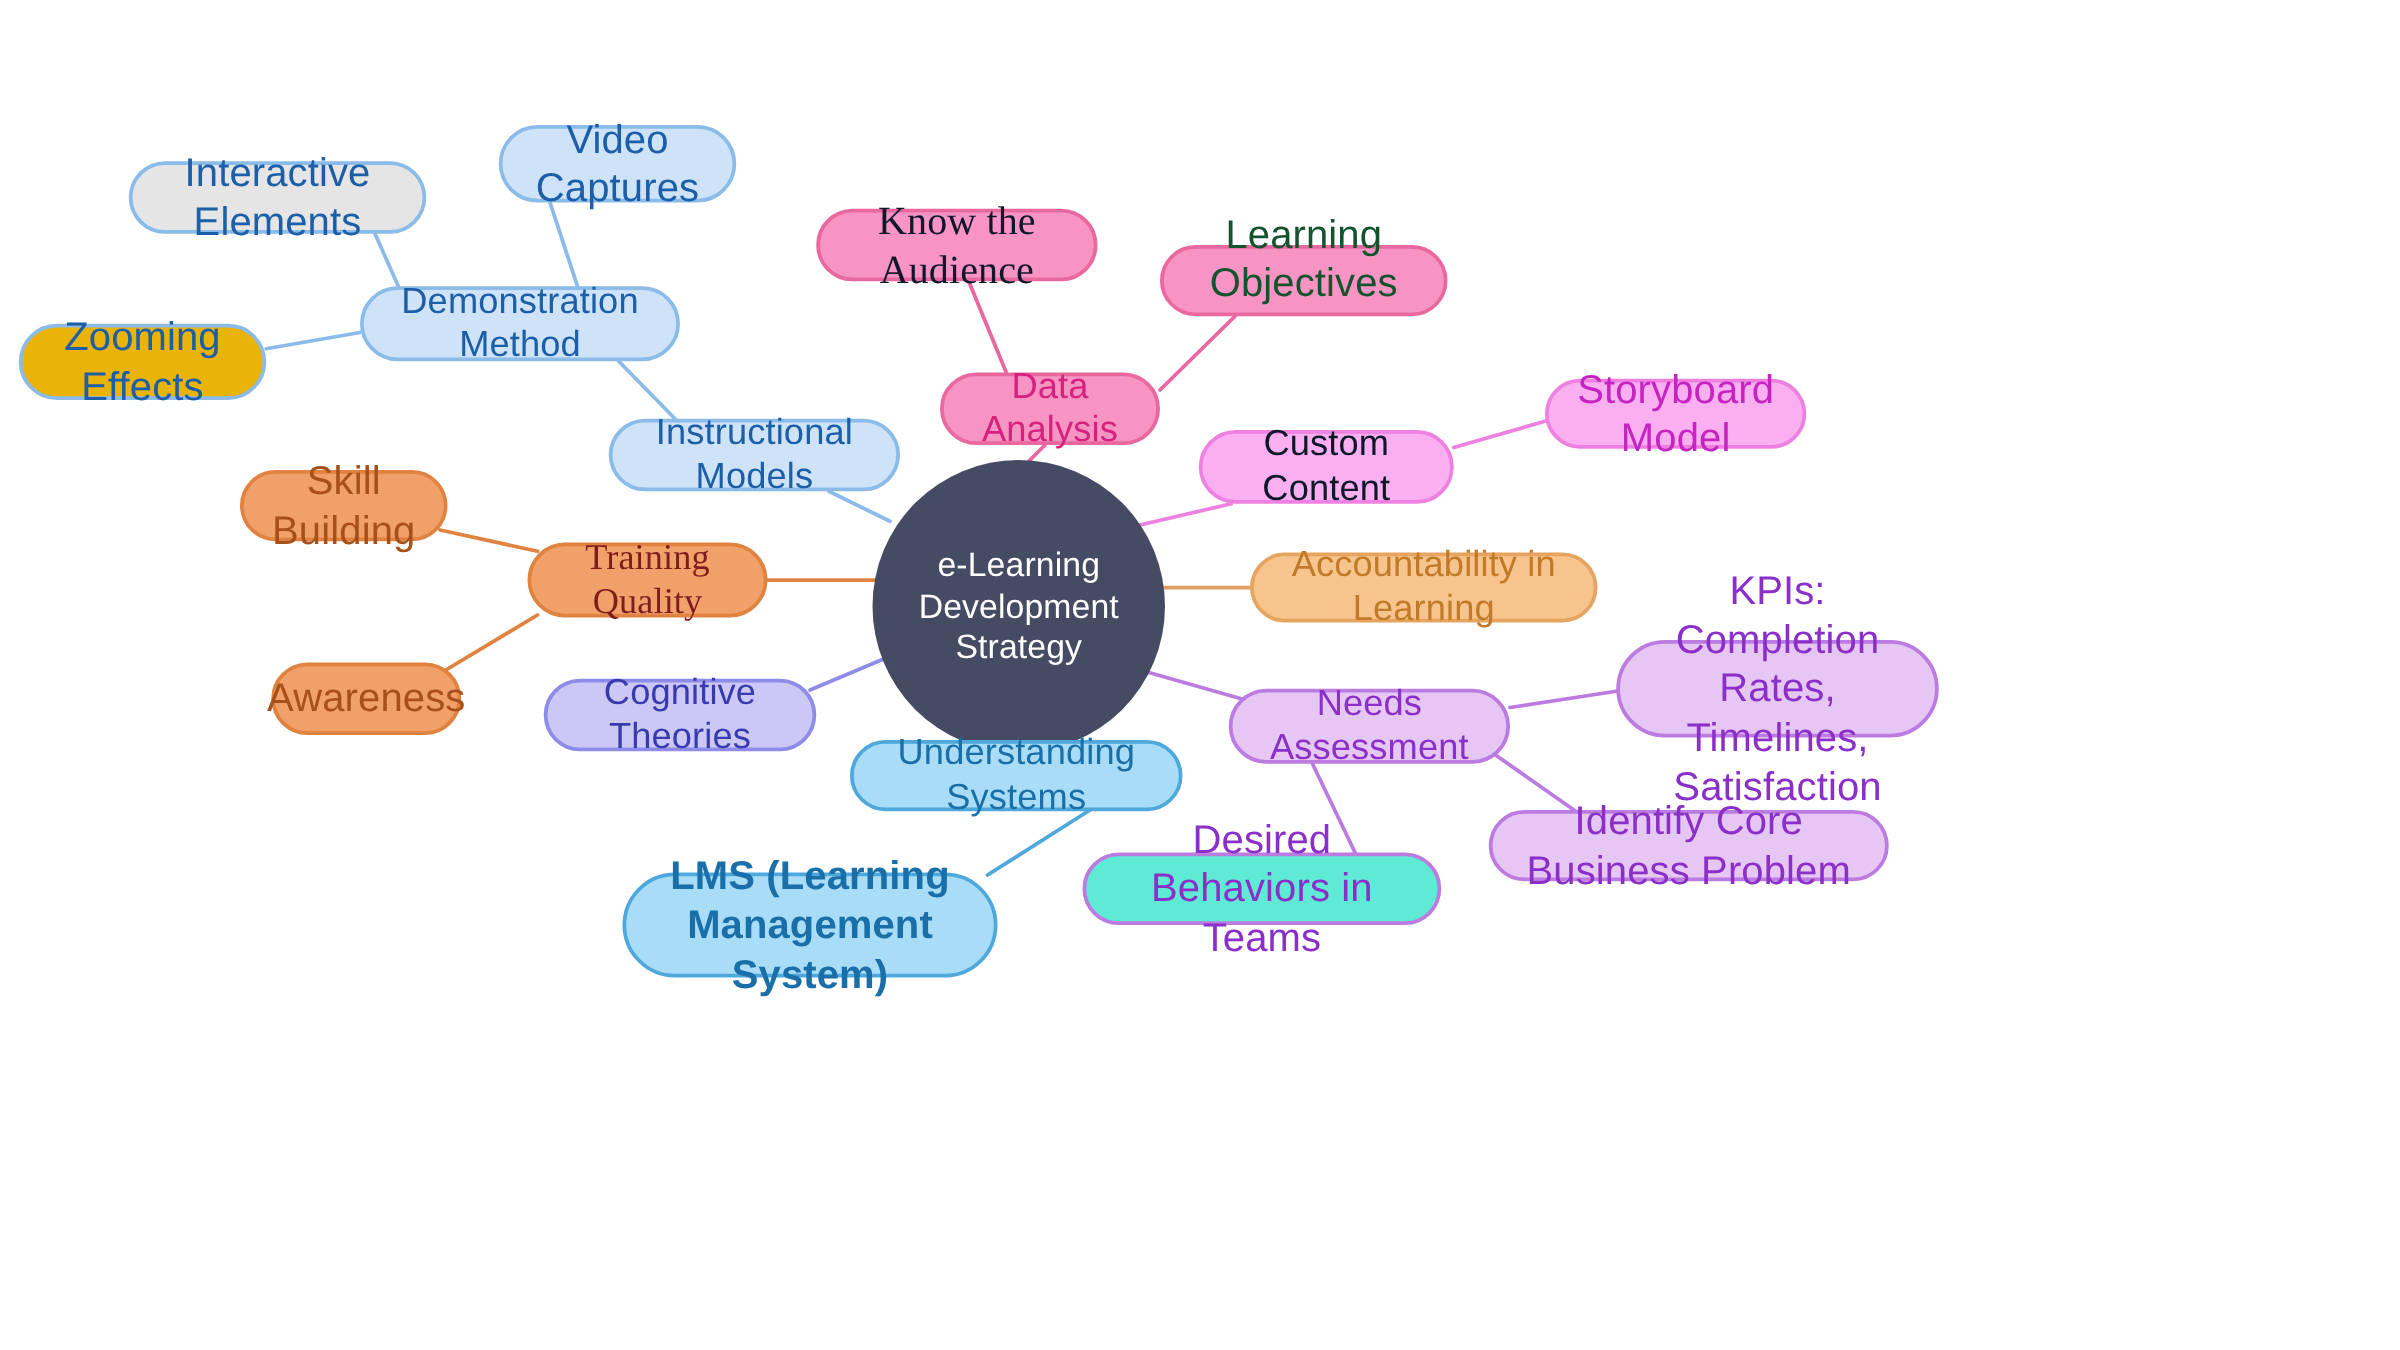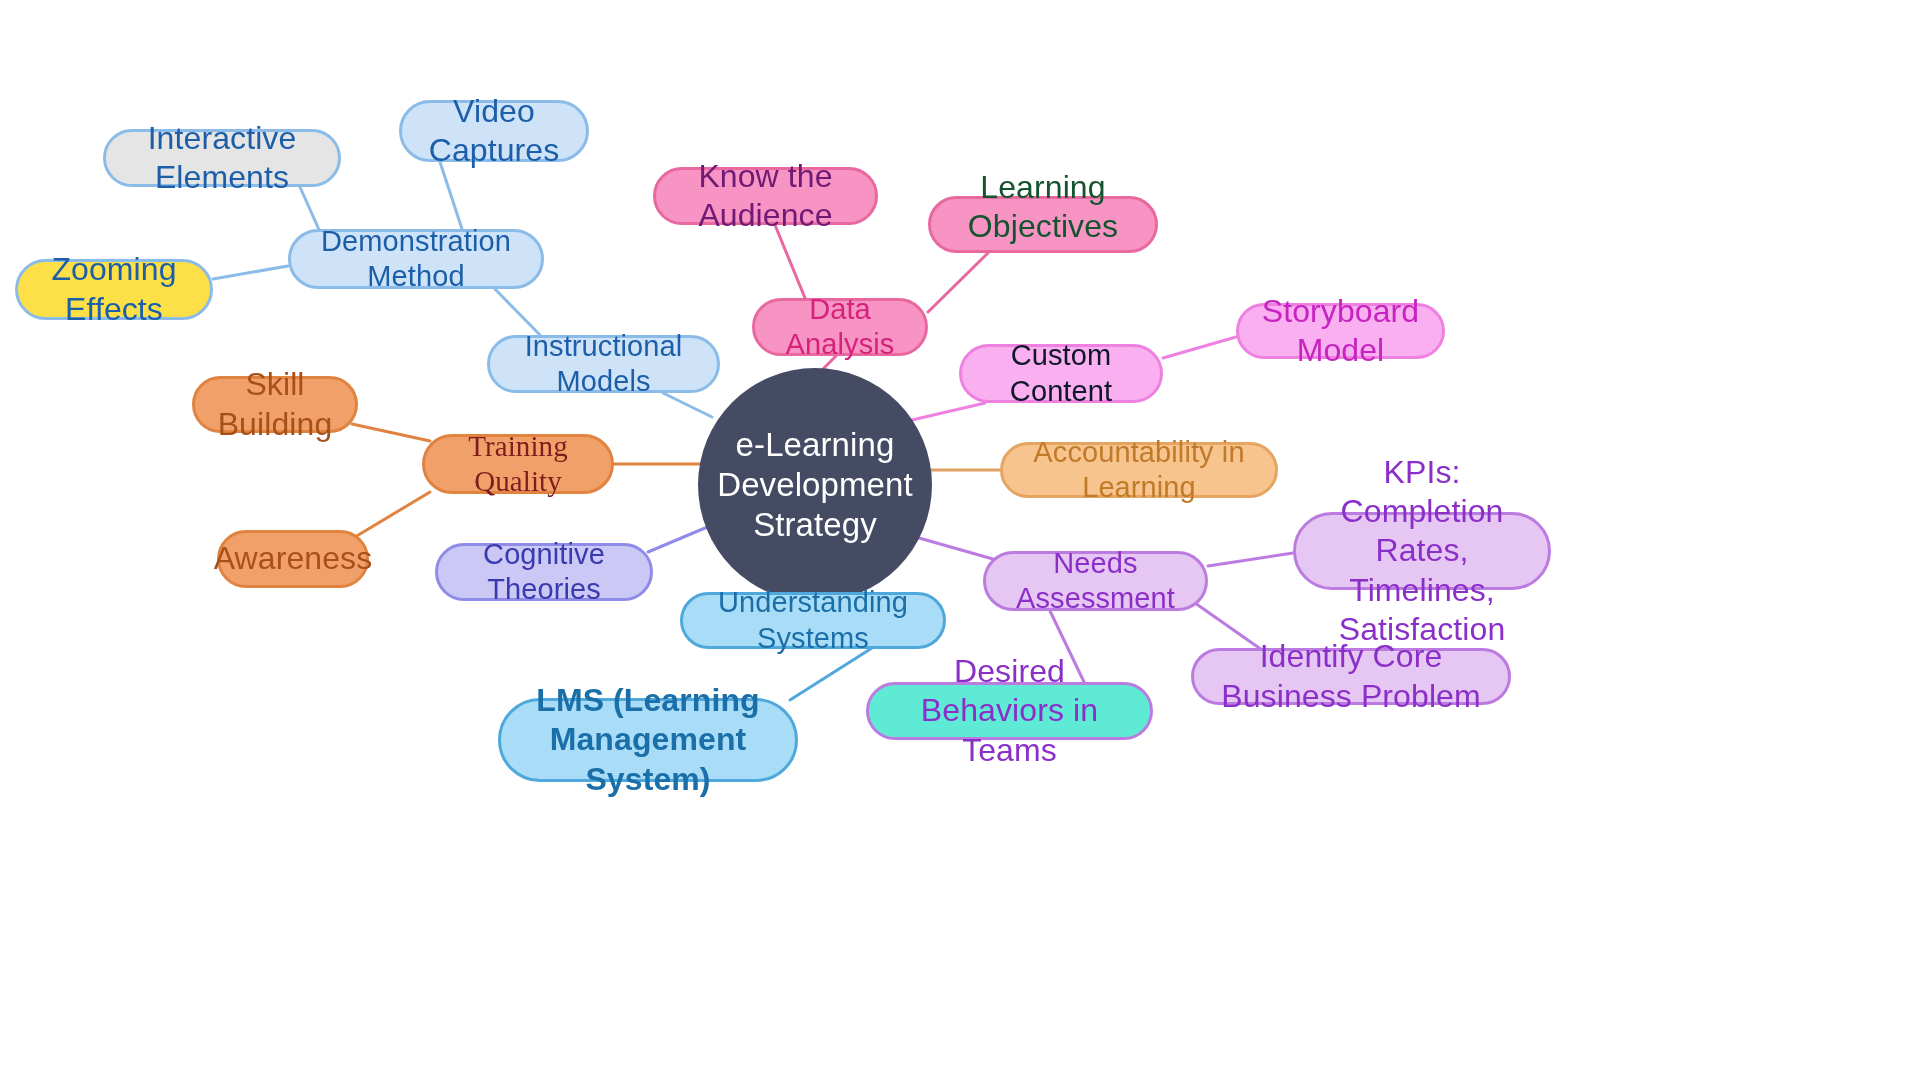--- a/index.html
+++ b/index.html
@@ -33,21 +33,21 @@
     border-style: solid;
     border-width: 3px;
     line-height: 1.22;
     letter-spacing: 0.1px;
     white-space: pre-line;
     padding: 4px 10px;
   }
   .node.root {
     border-radius: 50%;
     border-width: 0;
-    font-size: 33px;
+    font-size: 27px;
     color: #ffffff;
     background: #454B63;
   }
   .node.branch {
     border-radius: 999px;
     font-size: 29px;
   }
   .node.leaf {
     border-radius: 999px;
     font-size: 32px;
@@ -79,24 +79,24 @@
       <line x1="1208" y1="566" x2="1293" y2="553" stroke="#BB7BE0" stroke-width="3" stroke-linecap="round"></line>
       <line x1="1195" y1="603" x2="1262" y2="650" stroke="#BB7BE0" stroke-width="3" stroke-linecap="round"></line>
       <line x1="1050" y1="611" x2="1085" y2="684" stroke="#BB7BE0" stroke-width="3" stroke-linecap="round"></line>
     </svg>
   <div id="node-layer">
       <div class="node root" style="left: 698px; top: 368px; width: 234px; height: 234px; background: rgb(69, 75, 99); color: rgb(255, 255, 255);"><span>e-Learning Development
 Strategy</span></div>
       <div class="node branch" style="left: 288px; top: 229px; width: 256px; height: 60px; background: rgb(206, 227, 248); color: rgb(28, 95, 168); border-color: rgb(139, 187, 232);"><span>Demonstration Method</span></div>
       <div class="node leaf" style="left: 103px; top: 129px; width: 238px; height: 58px; background: #e5e5e5; color: rgb(28, 95, 168); border-color: rgb(139, 187, 232);"><span>Interactive Elements</span></div>
       <div class="node leaf" style="left: 399px; top: 100px; width: 190px; height: 62px; background: rgb(206, 227, 248); color: rgb(28, 95, 168); border-color: rgb(139, 187, 232);"><span>Video Captures</span></div>
-      <div class="node leaf" style="left: 15px; top: 259px; width: 198px; height: 61px; background: #fde047; color: rgb(28, 95, 168); border-color: rgb(139, 187, 232);"><span>Zooming Effects</span></div>
+      <div class="node leaf" style="left: 15px; top: 259px; width: 198px; height: 61px; background: #eab308; color: rgb(28, 95, 168); border-color: rgb(139, 187, 232);"><span>Zooming Effects</span></div>
       <div class="node branch" style="left: 487px; top: 335px; width: 233px; height: 58px; background: rgb(206, 227, 248); color: rgb(28, 95, 168); border-color: rgb(139, 187, 232);"><span>Instructional Models</span></div>
       <div class="node branch" style="left: 752px; top: 298px; width: 176px; height: 58px; background: rgb(247, 148, 196); color: rgb(214, 34, 124); border-color: rgb(232, 104, 159);"><span>Data Analysis</span></div>
-      <div class="node leaf" style="left: 653px; top: 167px; width: 225px; height: 58px; background: rgb(247, 148, 196); color: #701a75; border-color: rgb(232, 104, 159);"><span>Know the Audience</span></div>
+      <div class="node leaf" style="left: 653px; top: 167px; width: 225px; height: 58px; background: rgb(247, 148, 196); color: #0f172a; border-color: rgb(232, 104, 159); font-family: Liberation Serif, serif;"><span>Know the Audience</span></div>
       <div class="node leaf" style="left: 928px; top: 196px; width: 230px; height: 57px; background: rgb(247, 148, 196); color: #14532d; border-color: rgb(232, 104, 159); align-items: flex-end;"><span>Learning Objectives</span></div>
       <div class="node branch" style="left: 959px; top: 344px; width: 204px; height: 59px; background: rgb(249, 175, 240); color: #0f172a; border-color: rgb(238, 129, 224);"><span>Custom Content</span></div>
       <div class="node leaf" style="left: 1236px; top: 303px; width: 209px; height: 56px; background: rgb(249, 175, 240); color: rgb(198, 36, 192); border-color: rgb(238, 129, 224);"><span>Storyboard Model</span></div>
       <div class="node branch" style="left: 1000px; top: 442px; width: 278px; height: 56px; background: rgb(247, 196, 142); color: rgb(192, 122, 40); border-color: rgb(229, 164, 95);"><span>Accountability in Learning</span></div>
       <div class="node branch" style="left: 422px; top: 434px; width: 192px; height: 60px; background: rgb(242, 160, 106); color: #7f1d1d; border-color: rgb(224, 131, 64); font-family: Liberation Serif, serif;"><span>Training Quality</span></div>
       <div class="node leaf" style="left: 192px; top: 376px; width: 166px; height: 57px; background: rgb(242, 160, 106); color: rgb(168, 80, 26); border-color: rgb(224, 131, 64);"><span>Skill Building</span></div>
       <div class="node leaf" style="left: 217px; top: 530px; width: 152px; height: 58px; background: rgb(242, 160, 106); color: rgb(168, 80, 26); border-color: rgb(224, 131, 64);"><span>Awareness</span></div>
       <div class="node branch" style="left: 435px; top: 543px; width: 218px; height: 58px; background: rgb(203, 200, 245); color: rgb(58, 58, 175); border-color: rgb(143, 139, 232);"><span>Cognitive Theories</span></div>
       <div class="node branch" style="left: 680px; top: 592px; width: 266px; height: 57px; background: rgb(169, 221, 247); color: rgb(26, 111, 168); border-color: rgb(79, 168, 220);"><span>Understanding Systems</span></div>
       <div class="node leaf" style="left: 498px; top: 698px; width: 300px; height: 84px; background: rgb(169, 221, 247); color: rgb(26, 111, 168); border-color: rgb(79, 168, 220); font-weight: bold;"><span>LMS (Learning Management

